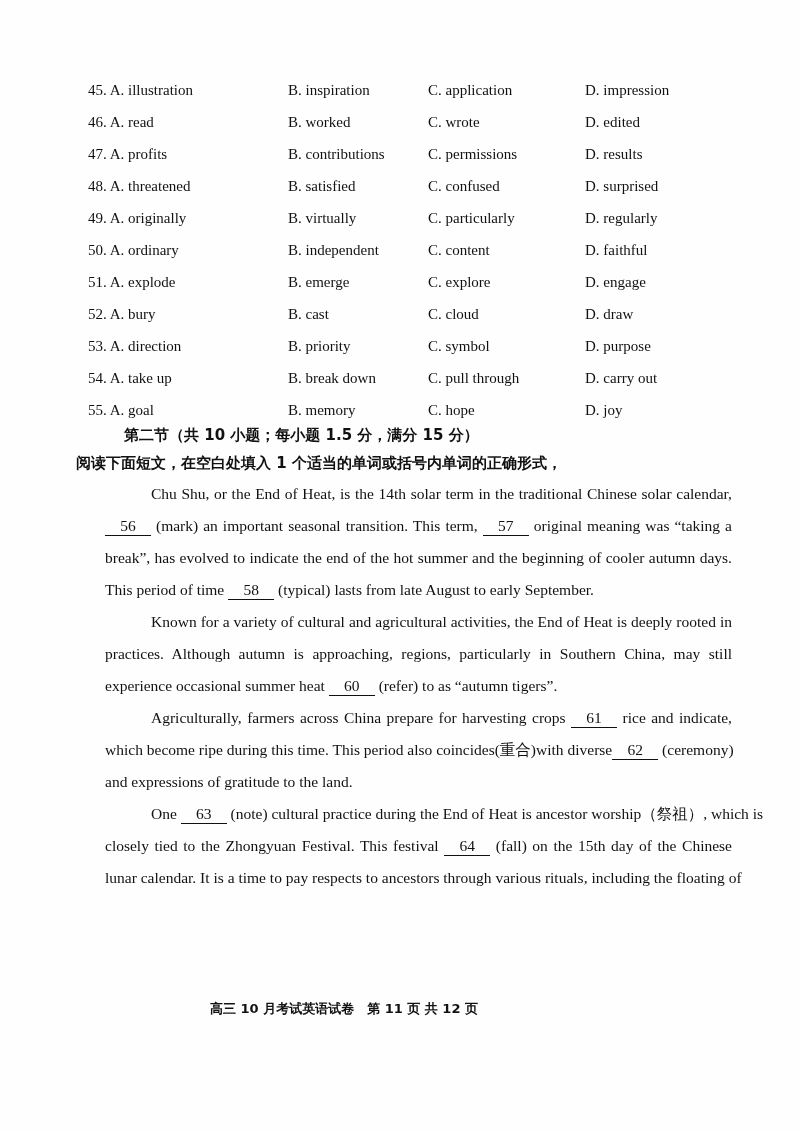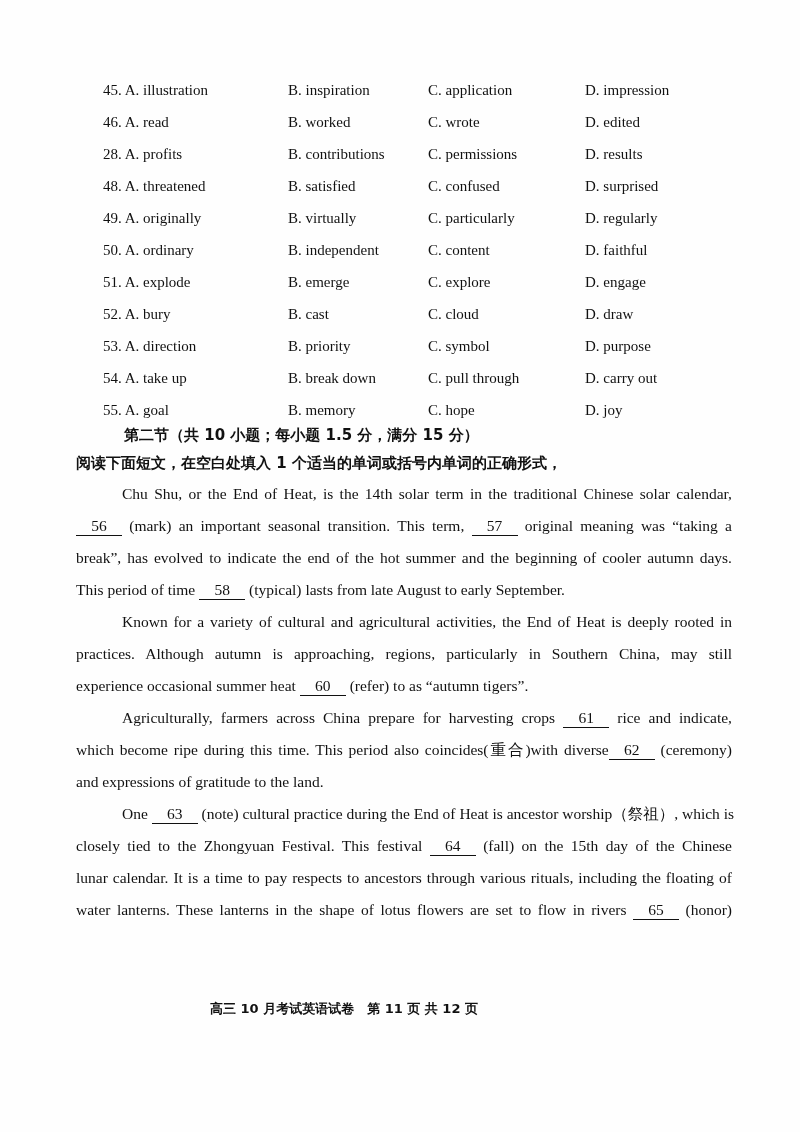--- a/index.html
+++ b/index.html
@@ -1,27 +1,27 @@
 <!DOCTYPE html>
 <html><head>
 <meta charset="utf-8">
 <style>
   html, body { margin:0; padding:0; background:#fefefe; }
   body { width:800px; height:1132px; position:relative; overflow:hidden;
          font-family:"Liberation Serif", serif; color:#111; }
   .opt-row { position:absolute; left:0; width:800px; height:24px; font-size:15px; }
   .opt { position:absolute; top:0; white-space:nowrap; }
-  .c0 { left:103px;text-align:right; } .c1 { left:268px;margin-left:20px; } .c2 { left:428px; } .c3 { left:585px; }
+  .c0 { left:88px;text-align:right; } .c1 { left:268px;margin-left:20px; } .c2 { left:428px; } .c3 { left:585px; }
   .sec-title { position:absolute; left:76px; top:426px; font-size:15px; font-weight:bold;
                font-family:"DejaVu Sans", sans-serif; white-space:nowrap;margin-left:48px; }
   .instr { position:absolute; left:76px; top:454px; font-size:15px; font-weight:bold;
            font-family:"DejaVu Sans", sans-serif; white-space:nowrap; }
   .passage { position:absolute; left:76px; width:656px; font-size:15.5px; }
   .line { height:32px; line-height:32px; white-space:nowrap; text-align:justify;
-          text-align-last:justify; }
+          text-align-last:justify;margin-left:29px; }
   .line.last { text-align-last:left; }
   .indent { padding-left:46px; }
   .blank { display:inline-block; border-bottom:1px solid #111; line-height:18px;
            text-align:center; min-width:46px; text-align-last:center; }
   .footer { position:absolute; left:0; width:688px; top:1000px; text-align:center;
             font-size:13px; font-family:"DejaVu Sans", sans-serif; font-weight:bold; }
 </style>
 </head>
 <body>
 
@@ -32,21 +32,21 @@
     <span class="opt c2">C. application</span>
     <span class="opt c3">D. impression</span>
   </div>
   <div class="opt-row" style="top:114px">
     <span class="opt c0">46. A. read</span>
     <span class="opt c1">B. worked</span>
     <span class="opt c2">C. wrote</span>
     <span class="opt c3">D. edited</span>
   </div>
   <div class="opt-row" style="top:146px">
-    <span class="opt c0">28. A. profits</span>
+    <span class="opt c0">47. A. profits</span>
     <span class="opt c1">B. contributions</span>
     <span class="opt c2">C. permissions</span>
     <span class="opt c3">D. results</span>
   </div>
   <div class="opt-row" style="top:178px">
     <span class="opt c0">48. A. threatened</span>
     <span class="opt c1">B. satisfied</span>
     <span class="opt c2">C. confused</span>
     <span class="opt c3">D. surprised</span>
   </div>
@@ -111,17 +111,16 @@
   </div>
   <div>
     <div class="line indent"><span>Agriculturally, farmers across China prepare for harvesting crops </span><span class="blank">61</span><span> rice and indicate,</span></div>
     <div class="line"><span>which become ripe during this time. This period also coincides(重合)with diverse</span><span class="blank">62</span><span> (ceremony)</span></div>
     <div class="line last">and expressions of gratitude to the land.</div>
   </div>
   <div>
     <div class="line indent"><span>One </span><span class="blank">63</span><span> (note) cultural practice during the End of Heat is ancestor worship（祭祖）, which is</span></div>
     <div class="line"><span>closely tied to the Zhongyuan Festival. This festival </span><span class="blank">64</span><span> (fall) on the 15th day of the Chinese</span></div>
     <div class="line">lunar calendar. It is a time to pay respects to ancestors through various rituals, including the floating of</div>
-    <div class="line"><span>water lanterns. These lanterns in the shape of lotus flowers are set to flow in rivers </span><span class="blank">65</span><span> (honor)</span></div>
   </div>
 </div>
 
 <div class="footer">高三 10 月考试英语试卷　第 11 页 共 12 页</div>
 
 </body></html>

